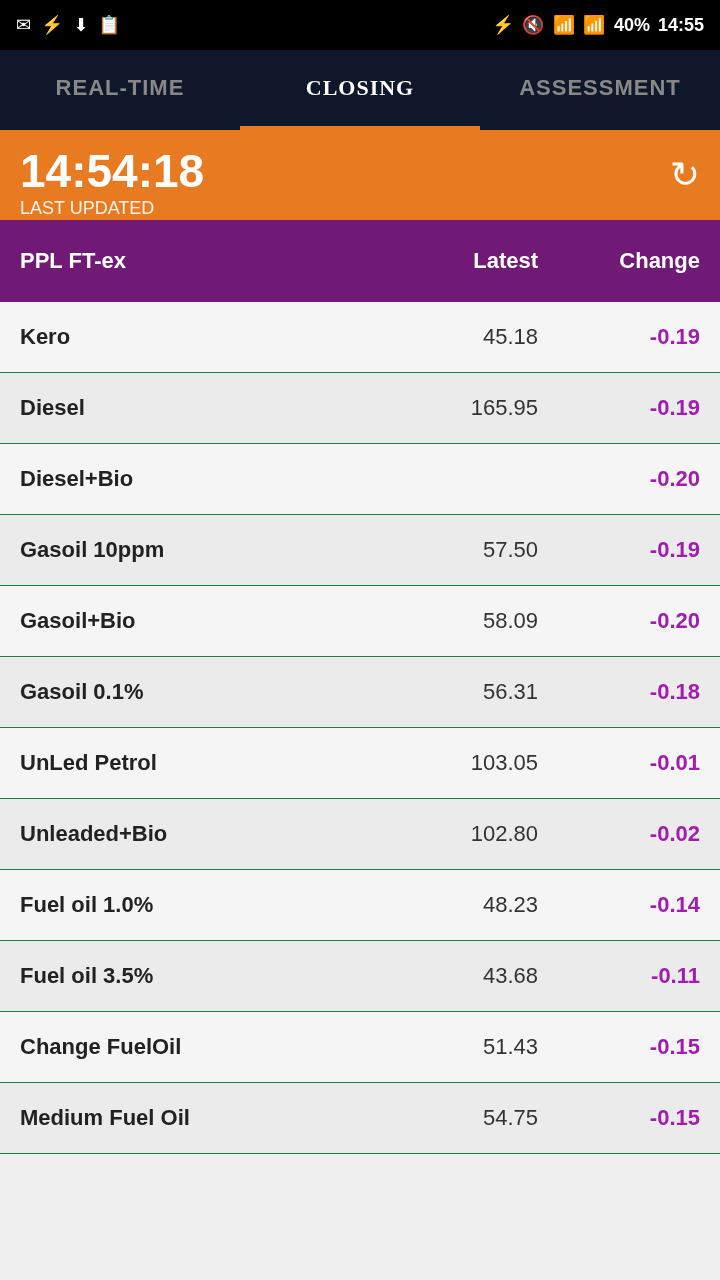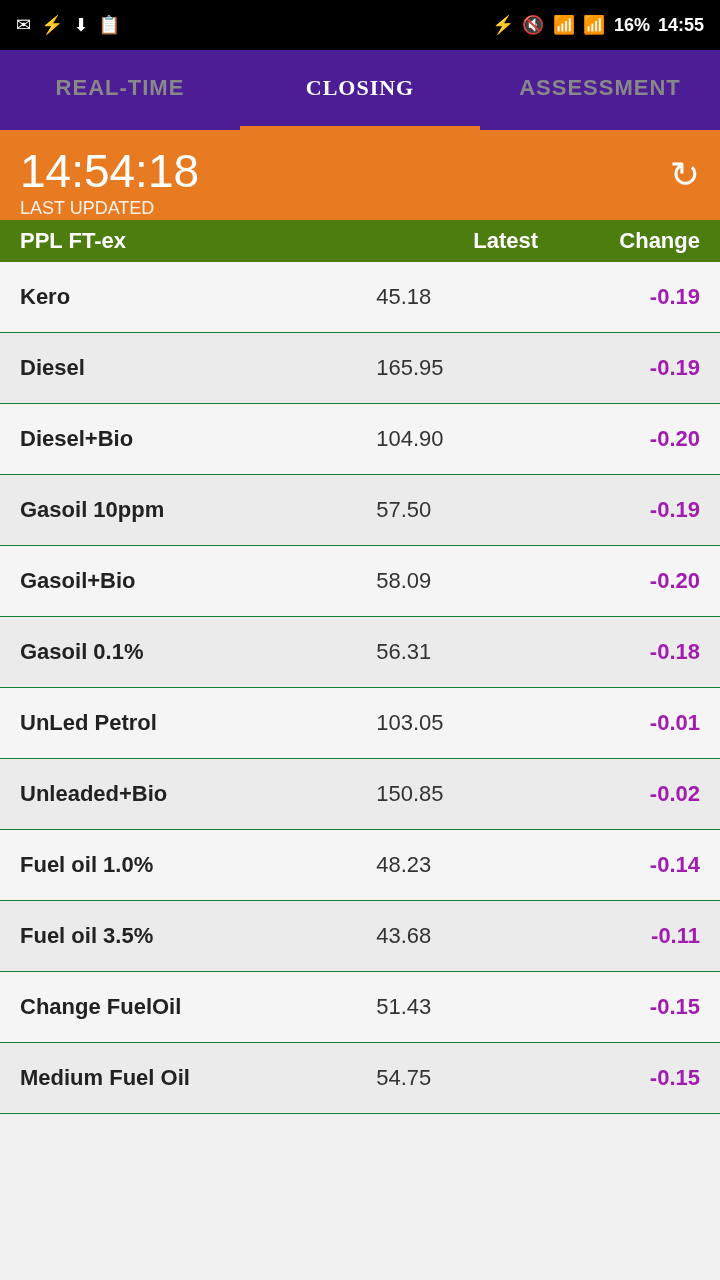--- a/index.html
+++ b/index.html
@@ -31,21 +31,21 @@
     .status-bar-right {
       display: flex;
       align-items: center;
       gap: 8px;
       font-size: 18px;
       font-weight: bold;
     }
 
     
     .tab-bar {
-      background: #4c1d95;
+      background: #0f172a;
       display: flex;
       height: 80px;
     }
     .tab {
       flex: 1;
       display: flex;
       align-items: center;
       justify-content: center;
       color: #aaa;
       font-size: 22px;
@@ -69,39 +69,39 @@
       background: #e87b22;
       height: 90px;
       display: flex;
       align-items: center;
       justify-content: space-between;
       padding: 0 20px;
       color: #fff;
     }
     .header-time {
       font-size: 46px;
-      font-weight: normal;
+      font-weight: bold;
       line-height: 1;
       margin-top: 16px;
     }
     .header-subtitle {
       font-size: 18px;
       margin-top: 4px;
       opacity: 0.9;
     }
     .refresh-icon {
       font-size: 36px;
       cursor: pointer;
     }
 
     
     .table-header {
-      background: #4d7c0f;
-      display: flex;
-      padding: 8px 20px;
+      background: #701a75;
+      display: flex;
+      padding: 28px 20px;
       color: #fff;
       font-size: 22px;
       font-weight: bold;
     }
     .col-name { flex: 2.2; }
     .col-latest { flex: 1; text-align: right; }
     .col-change { flex: 1; text-align: right; }
 
     
     .table-row {
@@ -116,21 +116,21 @@
     .row-name {
       flex: 2.2;
       font-size: 22px;
       font-weight: bold;
       color: #222;
     }
     .row-latest {
       flex: 1;
       font-size: 22px;
       color: #333;
-      text-align: left;
+      text-align: right;
     }
     .row-change {
       flex: 1;
       font-size: 22px;
       color: #a21caf;
       text-align: right;
       font-weight: bold;
     }
   </style>
 </head>
@@ -141,21 +141,21 @@
     <span>✉</span>
     <span>⚡</span>
     <span>⬇</span>
     <span>📋</span>
   </div>
   <div class="status-bar-right">
     <span>⚡</span>
     <span>🔇</span>
     <span>📶</span>
     <span>📶</span>
-    <span>16%</span>
+    <span>40%</span>
     <span>14:55</span>
   </div>
 </div>
 
 <div class="tab-bar">
   <div class="tab">REAL-TIME</div>
   <div class="tab active">CLOSING</div>
   <div class="tab">ASSESSMENT</div>
 </div>
 
@@ -179,21 +179,20 @@
       <div class="row-latest">45.18</div>
       <div class="row-change">-0.19</div>
     </div>
     <div class="table-row">
       <div class="row-name">Diesel</div>
       <div class="row-latest">165.95</div>
       <div class="row-change">-0.19</div>
     </div>
     <div class="table-row">
       <div class="row-name">Diesel+Bio</div>
-      <div class="row-latest">104.90</div>
       <div class="row-change">-0.20</div>
     </div>
     <div class="table-row">
       <div class="row-name">Gasoil 10ppm</div>
       <div class="row-latest">57.50</div>
       <div class="row-change">-0.19</div>
     </div>
     <div class="table-row">
       <div class="row-name">Gasoil+Bio</div>
       <div class="row-latest">58.09</div>
@@ -204,21 +203,21 @@
       <div class="row-latest">56.31</div>
       <div class="row-change">-0.18</div>
     </div>
     <div class="table-row">
       <div class="row-name">UnLed Petrol</div>
       <div class="row-latest">103.05</div>
       <div class="row-change">-0.01</div>
     </div>
     <div class="table-row">
       <div class="row-name">Unleaded+Bio</div>
-      <div class="row-latest">150.85</div>
+      <div class="row-latest">102.80</div>
       <div class="row-change">-0.02</div>
     </div>
     <div class="table-row">
       <div class="row-name">Fuel oil 1.0%</div>
       <div class="row-latest">48.23</div>
       <div class="row-change">-0.14</div>
     </div>
     <div class="table-row">
       <div class="row-name">Fuel oil 3.5%</div>
       <div class="row-latest">43.68</div>

